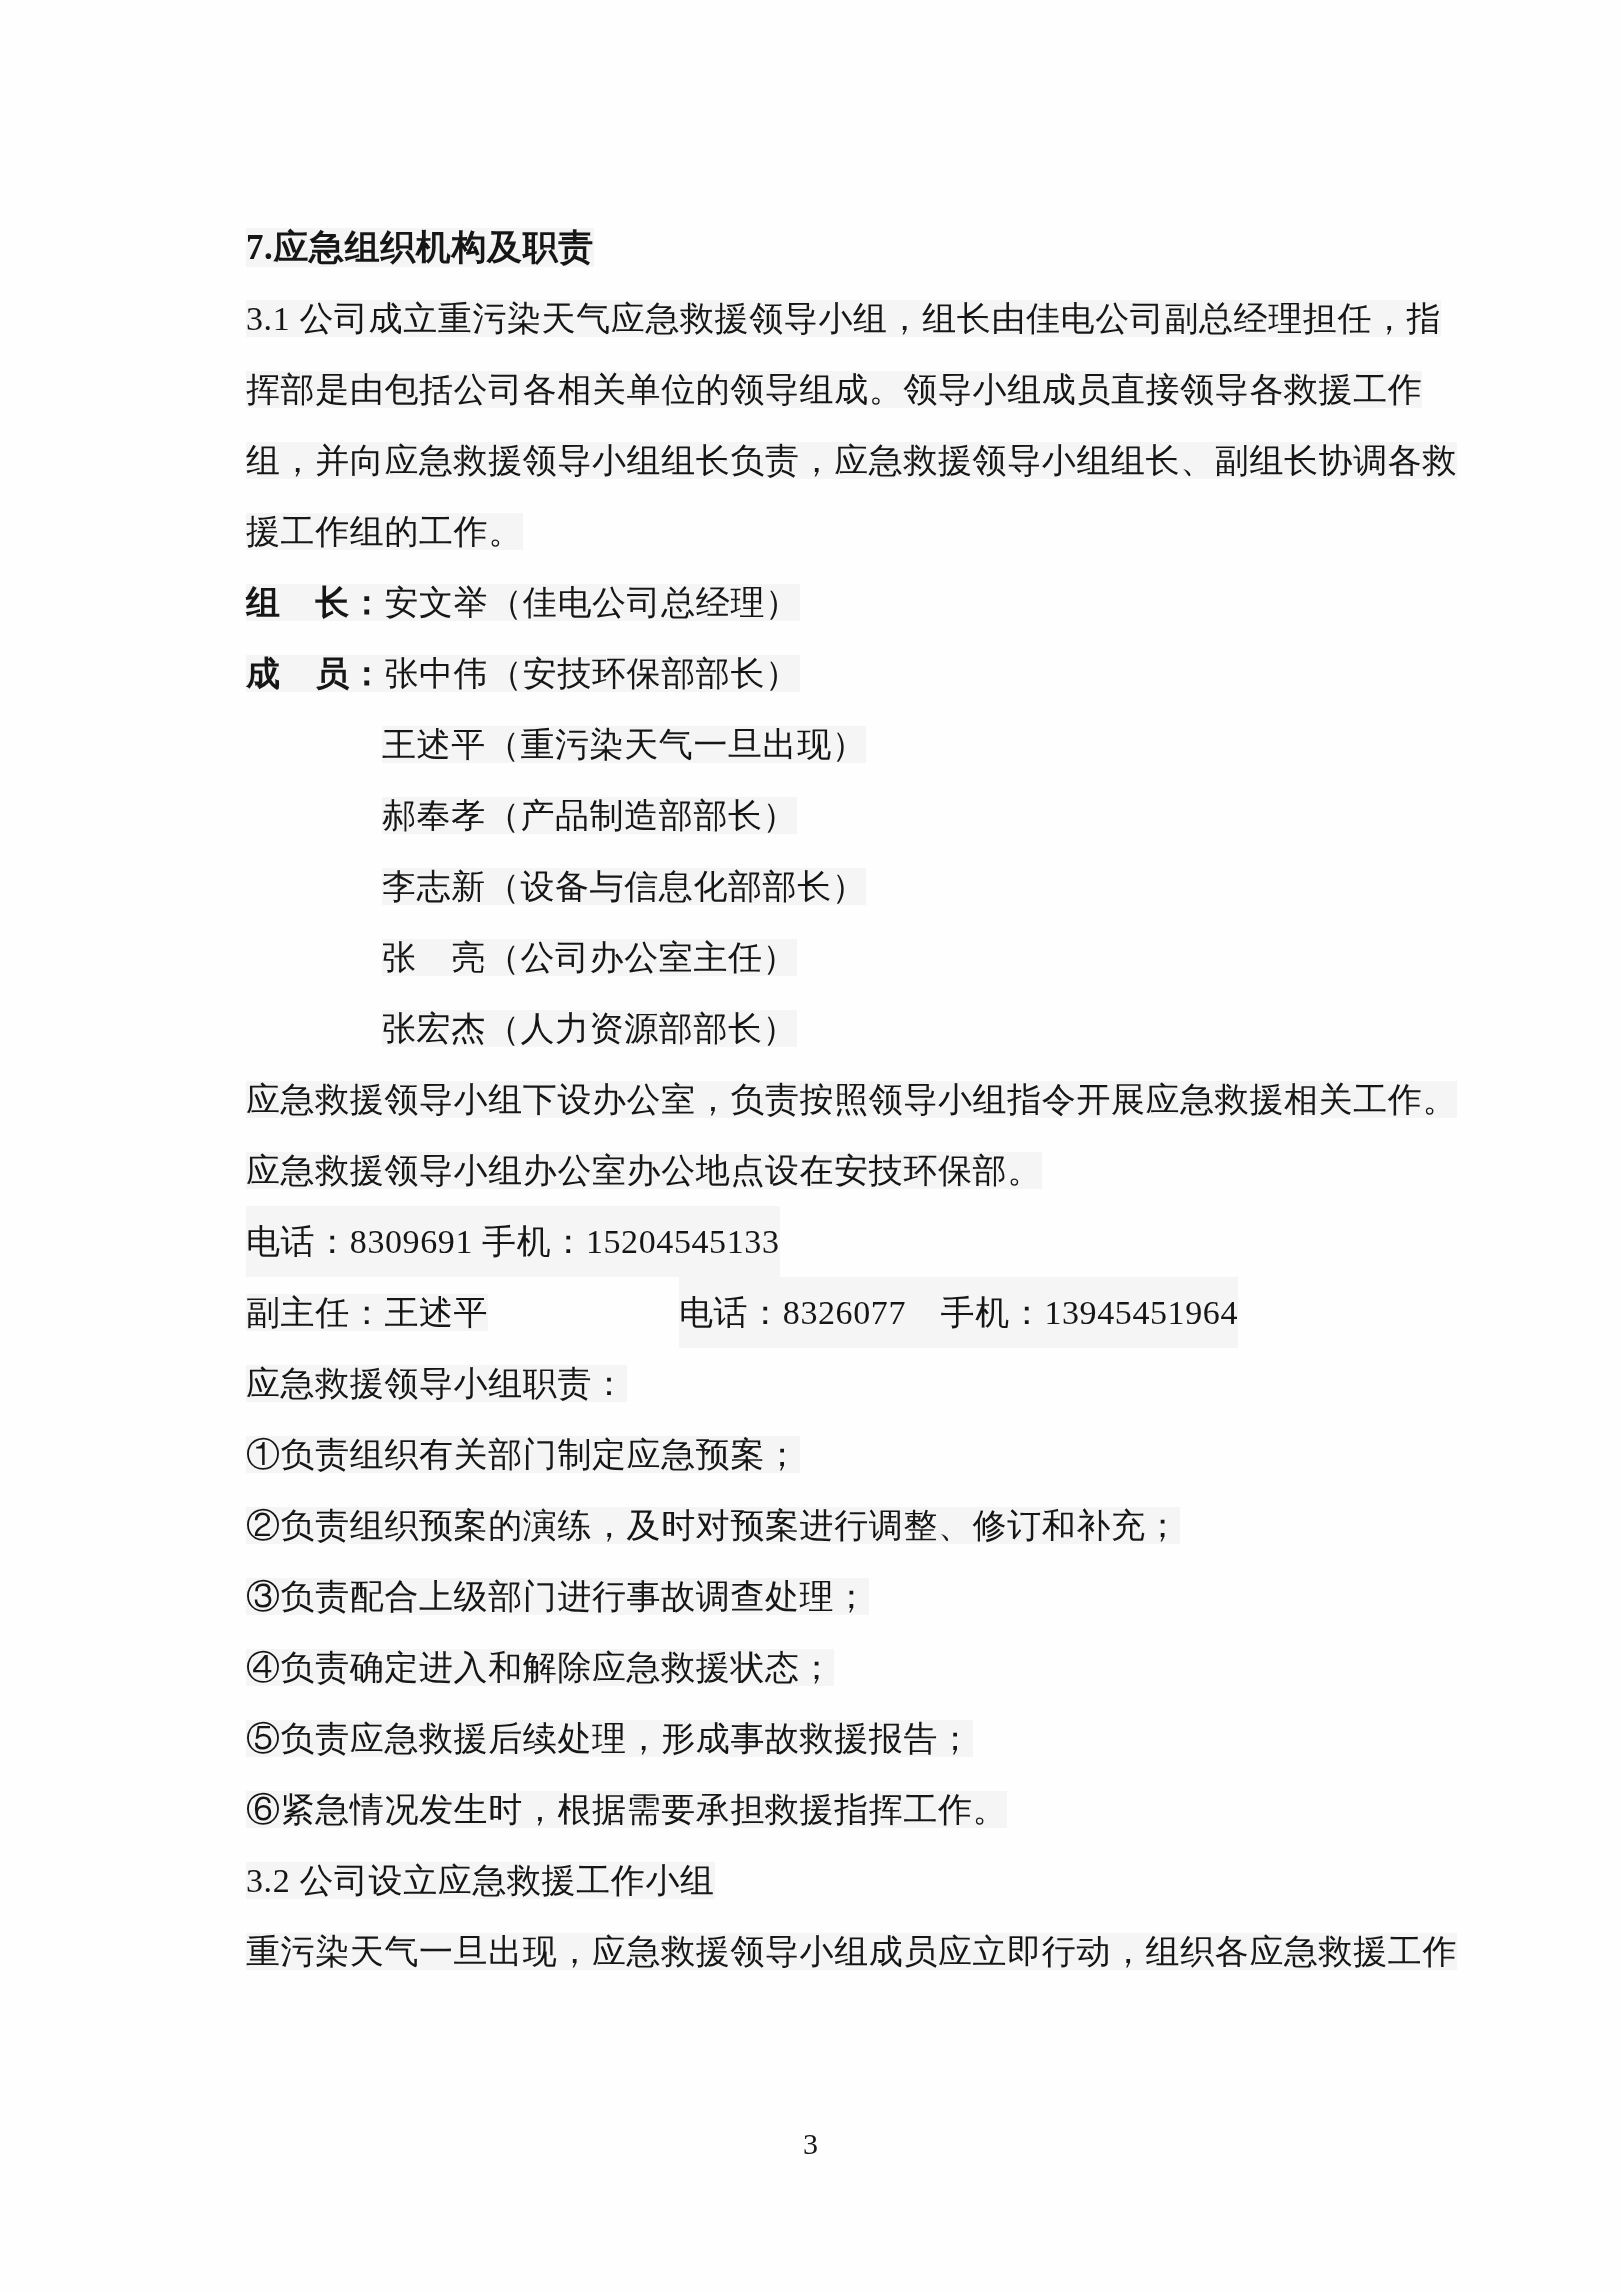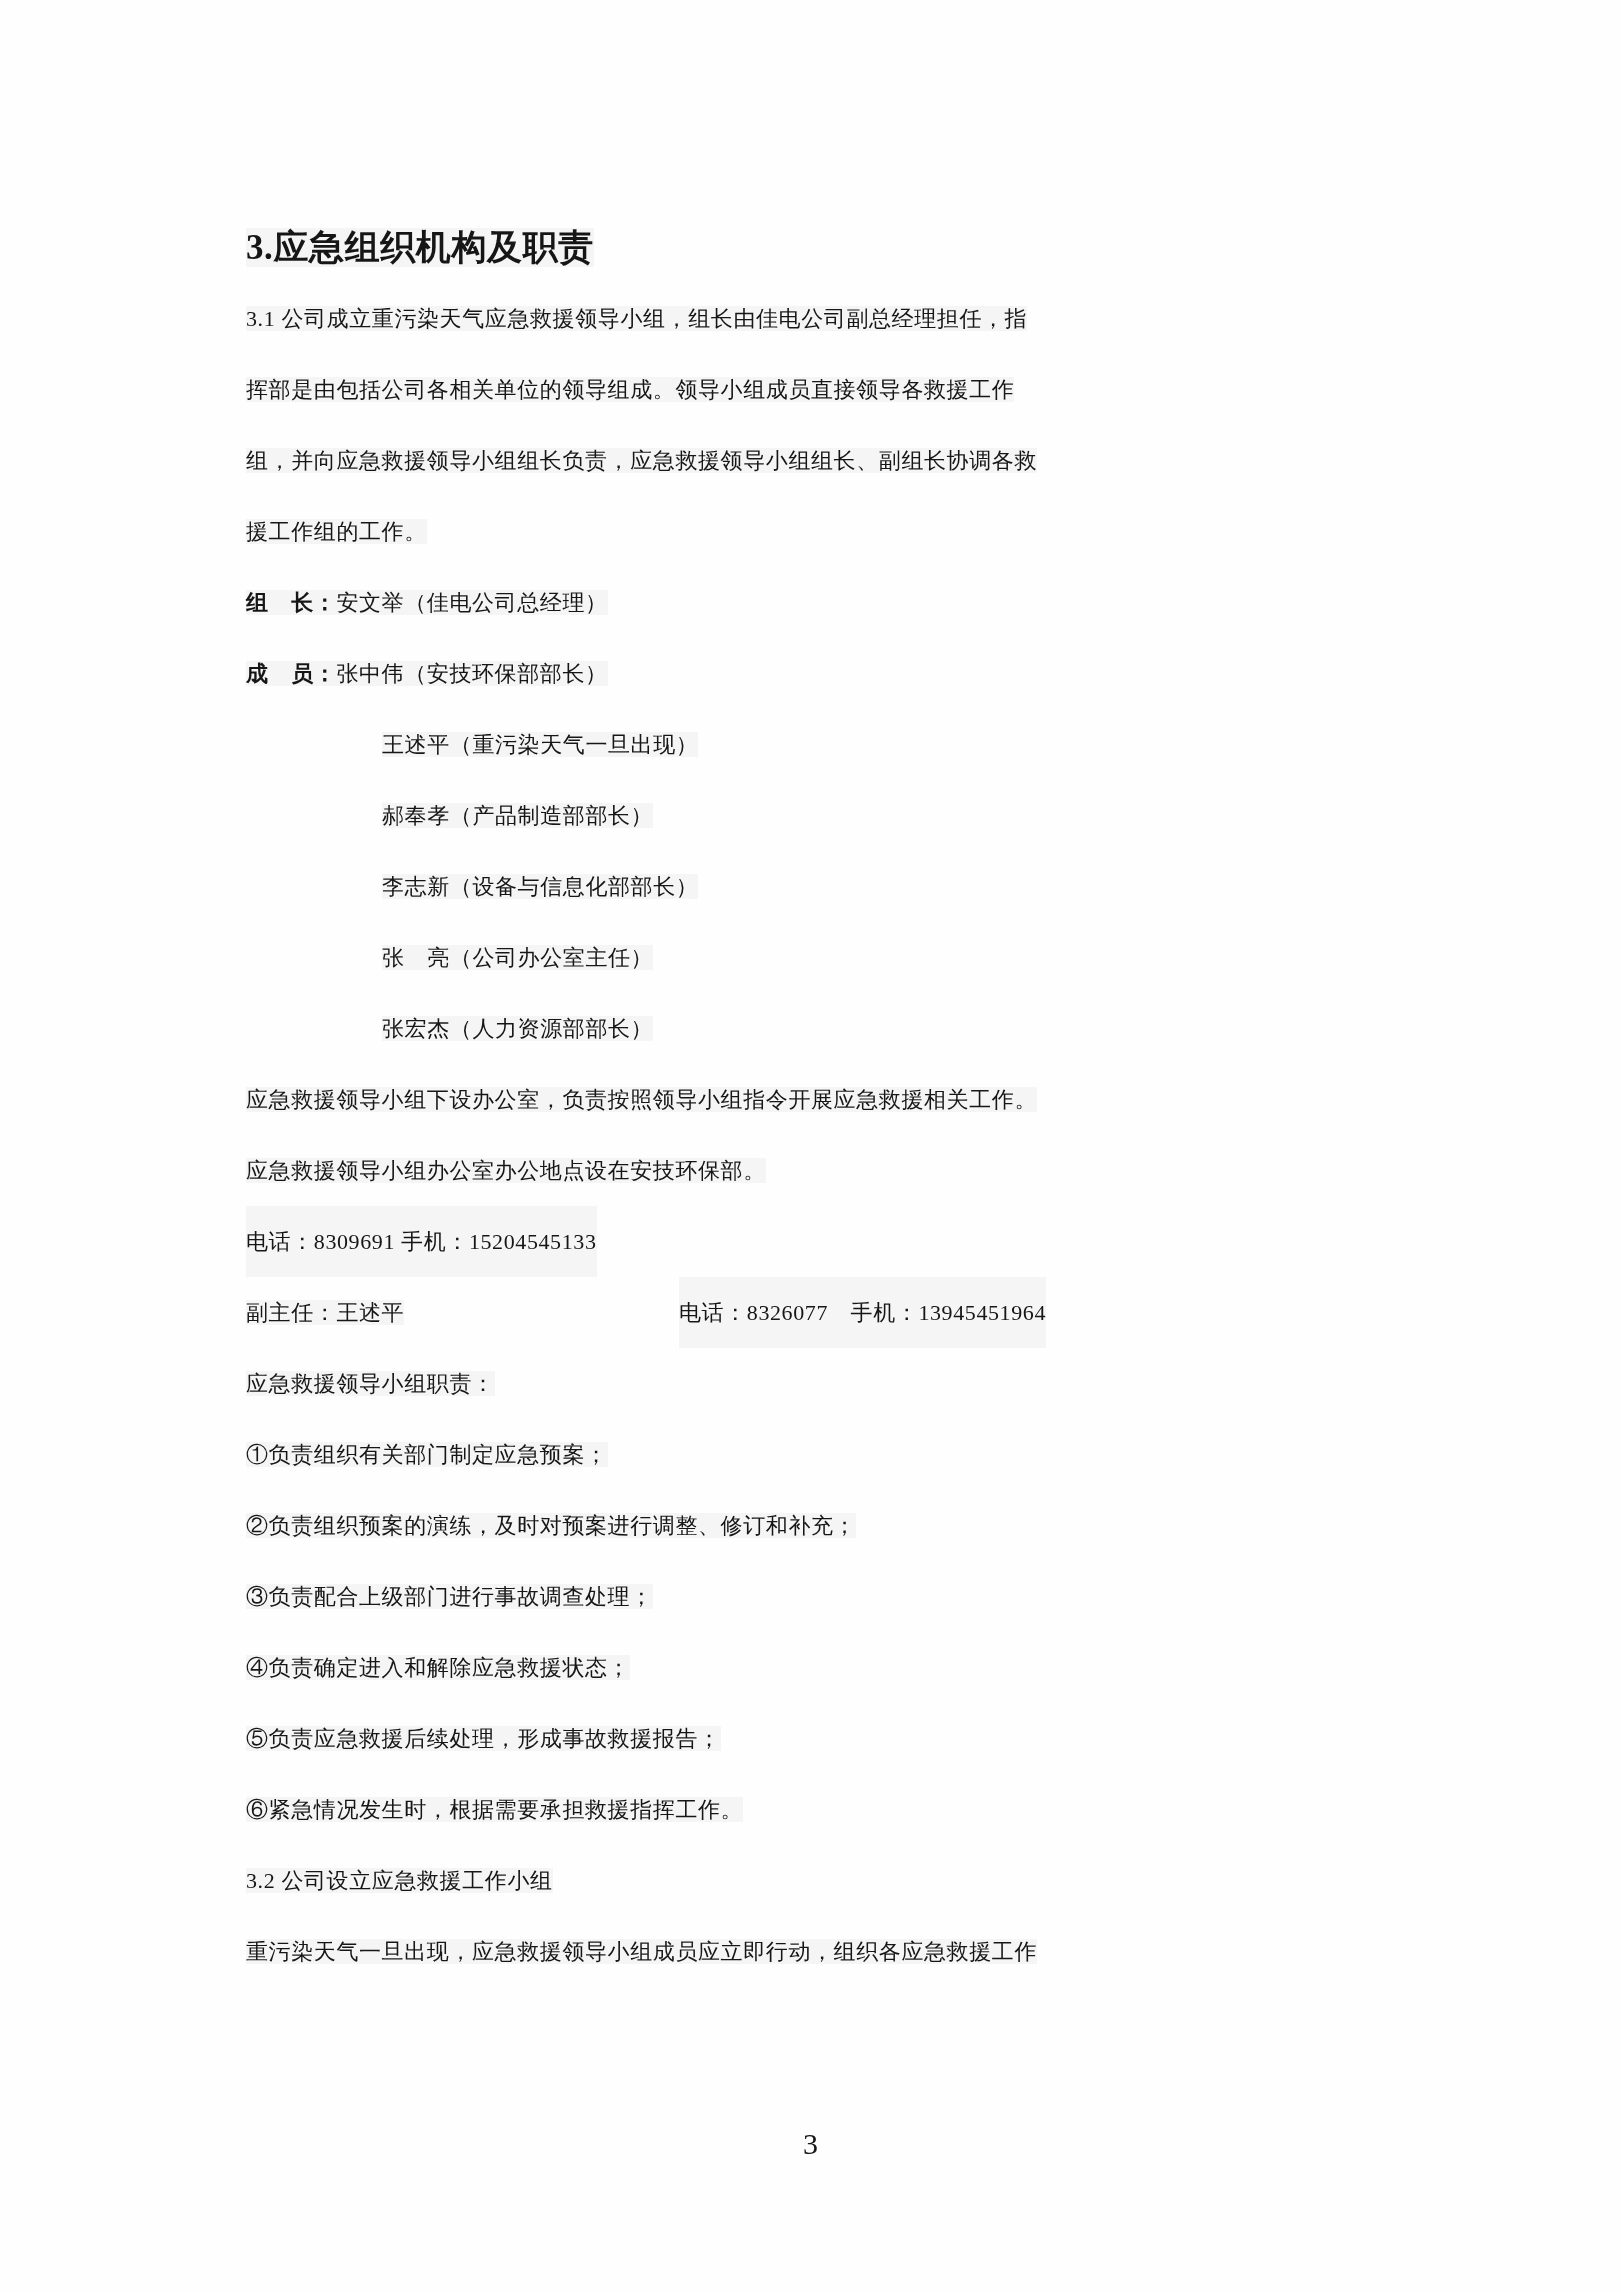--- a/index.html
+++ b/index.html
@@ -13,21 +13,21 @@
     margin:0 auto;
   }
   .content{
     position:absolute;
     left:246px;top:212px;
     width:1191px;
   }
   .line{
     height:71px;
     line-height:71px;
-    font-size:22px;
+    font-size:34px;
     letter-spacing:0.6px;
     white-space:pre;
   }
   .line .t{background:rgba(0,0,0,0.035);}
   .heading{font-size:35px;font-weight:bold;}
   .b{font-weight:bold;}
   .indent{padding-left:136px;}
   .staff{display:flex;}
   .staff .rn{display:inline-block;flex:0 0 auto;}
   .staff.s0 .rn{width:433px;}
@@ -39,21 +39,21 @@
     text-align:center;
     font-size:30px;line-height:33px;
   }
 </style>
 </head>
 <body>
 
 <div class="page">
   <div class="content">
 
-    <div class="line heading"><span class="t">3.应急组织机构及职责</span></div>
+    <div class="line heading"><span class="t">7.应急组织机构及职责</span></div>
 
     <div class="line"><span class="t">3.1 公司成立重污染天气应急救援领导小组，组长由佳电公司副总经理担任，指</span></div>
     <div class="line"><span class="t">挥部是由包括公司各相关单位的领导组成。领导小组成员直接领导各救援工作</span></div>
     <div class="line"><span class="t">组，并向应急救援领导小组组长负责，应急救援领导小组组长、副组长协调各救</span></div>
     <div class="line"><span class="t">援工作组的工作。</span></div>
 
     <div class="line"><span class="t b">组　长：</span><span class="t">安文举（佳电公司总经理）</span></div>
 
     <div class="line"><span class="t b">成　员：</span><span class="t">张中伟（安技环保部部长）</span></div>
     <div class="line indent"><span class="t">王述平（重污染天气一旦出现）</span></div>

